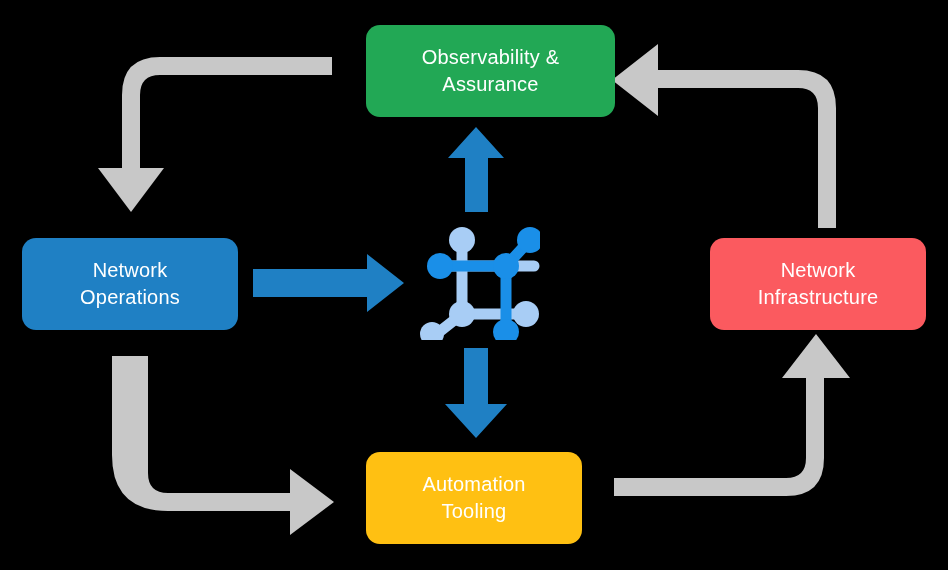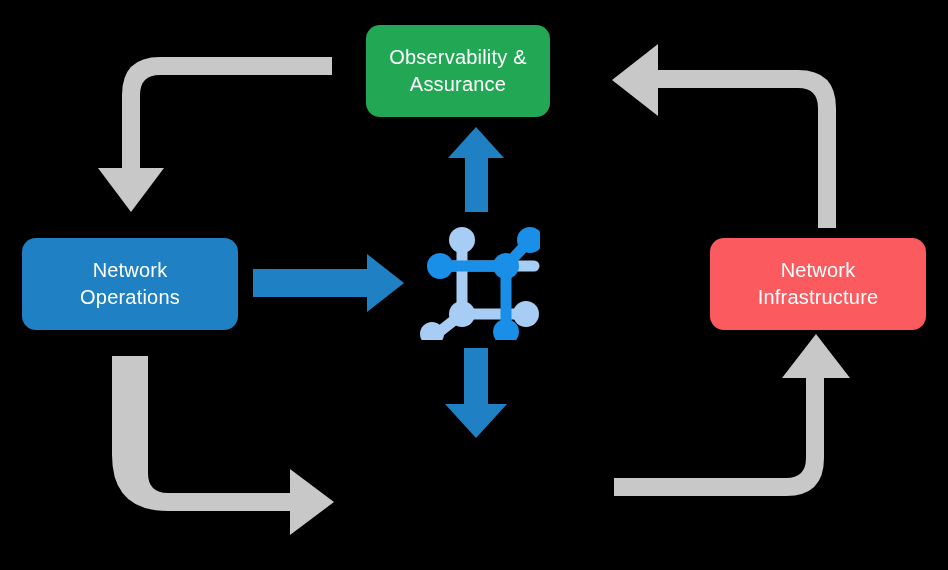--- a/index.html
+++ b/index.html
@@ -34,21 +34,21 @@
     line-height: 1.35;
     font-weight: 400;
     letter-spacing: 0.2px;
     box-sizing: border-box;
     padding: 6px 10px;
     z-index: 5;
   }
   #box-observability {
     left: 366px;
     top: 25px;
-    width: 184px;
+    width: 249px;
     height: 92px;
   }
   #box-operations {
     left: 22px;
     top: 238px;
     width: 216px;
     height: 92px;
   }
   #box-infrastructure {
     left: 710px;
@@ -150,14 +150,18 @@
   <div class="node-box" id="box-operations" style="background:#1f80c4;">
     <span class="box-label">Network
 Operations</span>
   </div>
 
   <div class="node-box" id="box-infrastructure" style="background:#fb5a5f;">
     <span class="box-label">Network
 Infrastructure</span>
   </div>
 
+  <div class="node-box" id="box-automation" style="background:#ffc012;">
+    <span class="box-label">Automation
+Tooling</span>
+  </div>
 
 </div>
 
 </body></html>

